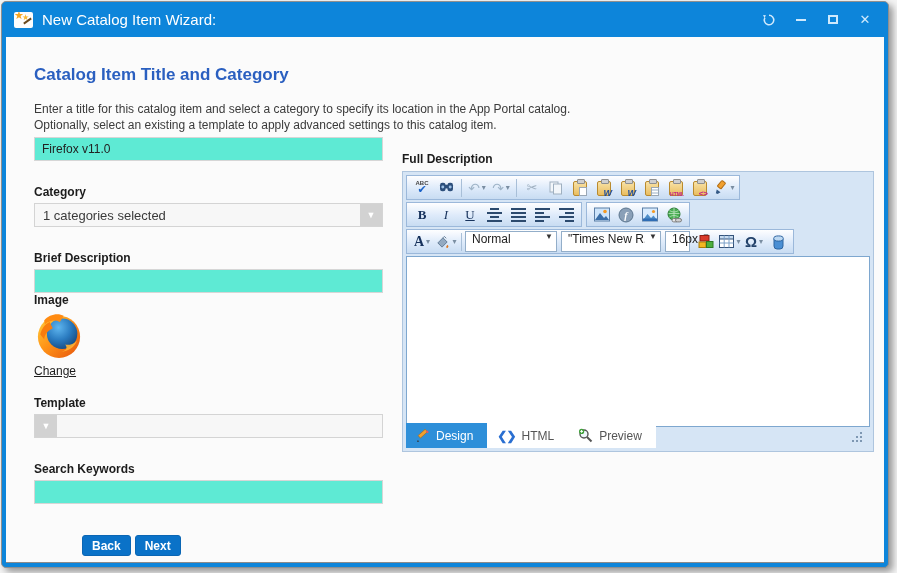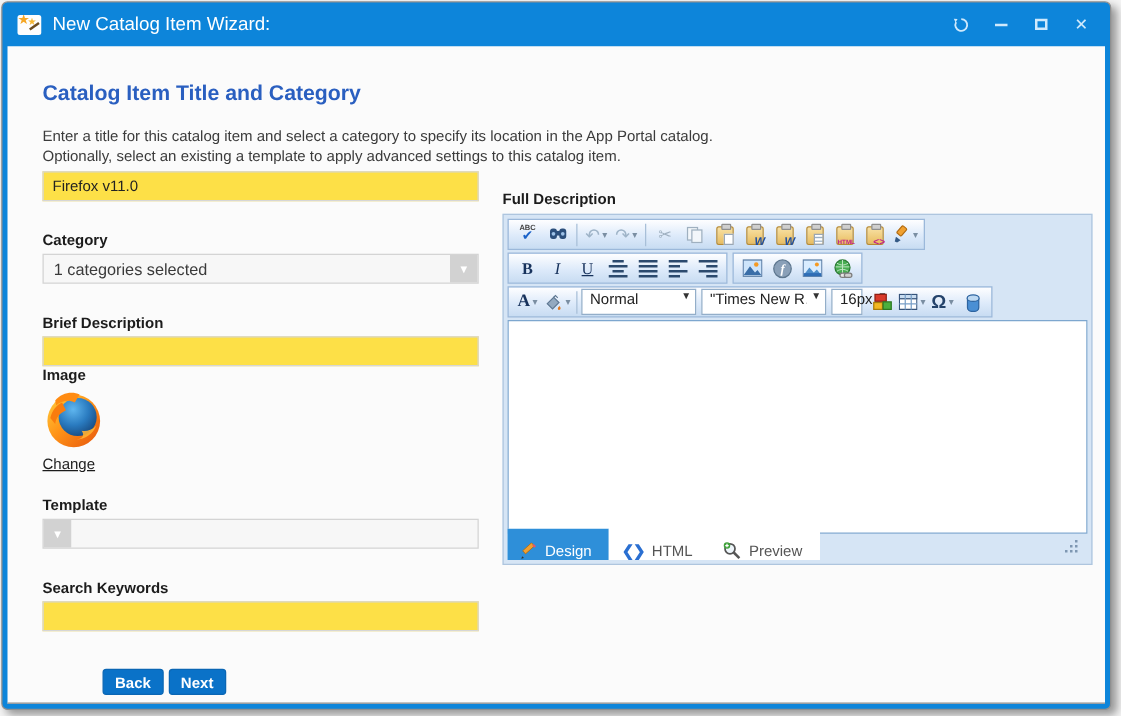--- a/index.html
+++ b/index.html
@@ -23,21 +23,21 @@
   .minimize-bar{width:10px;height:2px;background:#cfe9fc;}
   .maximize-box{width:10px;height:9px;border:2px solid #cfe9fc;}
   .close-x{font-size:13px;color:#cfe9fc;}
   
   .body{position:relative;background:#fbfbfb;height:526px;border-bottom:1px solid #8b8b8b;}
   .heading{position:absolute;left:28px;top:28px;margin:0;font-size:17px;font-weight:bold;color:#2a5fc0;}
   .intro{position:absolute;left:28px;top:64px;font-size:12px;color:#3b3b3b;line-height:16px;}
   .field-label{font-size:12px;font-weight:bold;color:#1c1c1c;margin:24px 0 4px;}
   .left-col{position:absolute;left:28px;top:100px;width:349px;}
   .left-col .first{margin-top:0;}
-  .tinput{width:100%;height:24px;border:1px solid #d6d6d6;background:#fde047;padding:0 7px;font-family:"Liberation Sans",sans-serif;font-size:12px;color:#222;outline:none;}
+  .tinput{width:100%;height:24px;border:1px solid #d6d6d6;background:#5eead4;padding:0 7px;font-family:"Liberation Sans",sans-serif;font-size:12px;color:#222;outline:none;}
   .combo{height:24px;border:1px solid #d4d4d4;background:#f7f7f7;display:flex;align-items:stretch;cursor:default;}
   .combo .combo-text{flex:1;display:flex;align-items:center;padding:0 8px;font-size:13px;color:#3a3a3a;}
   .combo .combo-btn{width:22px;background:#d2d2d2;display:flex;align-items:center;justify-content:center;color:#fff;font-size:9px;}
   .image-block{margin-top:0;}
   .fox{display:block;margin-top:3px;}
   .change-link{display:inline-block;margin-top:3px;font-size:12px;color:#1c1c1c;text-decoration:underline;cursor:pointer;}
   .tpl-label{margin-top:17px;}
   .footer{position:absolute;left:28px;bottom:6px;display:flex;gap:4px;margin-left:48px;}
   .btn-blue{min-width:45px;height:21px;background:#0a72c8;color:#fff;border:1px solid #0a66b4;border-radius:3px;font-family:"Liberation Sans",sans-serif;font-size:12px;font-weight:bold;padding:0 9px;cursor:pointer;}
   
@@ -69,21 +69,21 @@
   .al-center{background-size:9px 2px,15px 2px,9px 2px,15px 2px;background-position:center 0,center 4px,center 8px,center 12px;}
   .al-justify{background-size:15px 2px,15px 2px,15px 2px,15px 2px;background-position:0 0,0 4px,0 8px,0 12px;}
   .al-left{background-size:15px 2px,9px 2px,15px 2px,9px 2px;background-position:0 0,0 4px,0 8px,0 12px;}
   .al-right{background-size:15px 2px,9px 2px,15px 2px,9px 2px;background-position:right 0,right 4px,right 8px,right 12px;}
   .tb-combo{height:21px;background:#fff;border:1px solid #93aec9;display:flex;align-items:flex-start;padding:0 3px 0 6px;font-size:12px;color:#222;cursor:pointer;}
   .tb-combo .arrow{font-size:8px;color:#333;margin-left:auto;padding-left:4px;}
   .fc-letter{font-size:14px;font-weight:bold;color:#17325c;font-family:"Liberation Serif",serif;line-height:1;}
   .omega{font-size:15px;font-weight:bold;color:#24436b;line-height:1;}
   .edit-area{margin-top:1px;height:171px;background:#fff;border:1px solid #7ea7cf;cursor:text;}
   .tabstrip{position:absolute;left:3px;bottom:3px;height:25px;display:flex;background:#fff;}
-  .tab{display:flex;align-items:flex-end;gap:6px;padding:0 14px 0 10px;font-size:12px;color:#555;cursor:pointer;background:#fff;}
+  .tab{display:flex;align-items:center;gap:6px;padding:0 14px 0 10px;font-size:12px;color:#555;cursor:pointer;background:#fff;}
   .tab.active{background:#2e8fd9;color:#fff;font-weight:normal;}
   .html-glyph{color:#2a6fd1;font-weight:bold;font-size:12px;letter-spacing:-1px;}
   .grip{position:absolute;right:9px;bottom:9px;width:12px;height:10px;cursor:nwse-resize;}
   .grip::after{content:"";position:absolute;left:0;bottom:0;width:2px;height:2px;background:#7e97b2;
     box-shadow:4px 0 0 #7e97b2,8px 0 0 #7e97b2,4px -4px 0 #7e97b2,8px -4px 0 #7e97b2,8px -8px 0 #7e97b2;}
 </style>
 </head>
 <body>
 
 <div class="stage">

